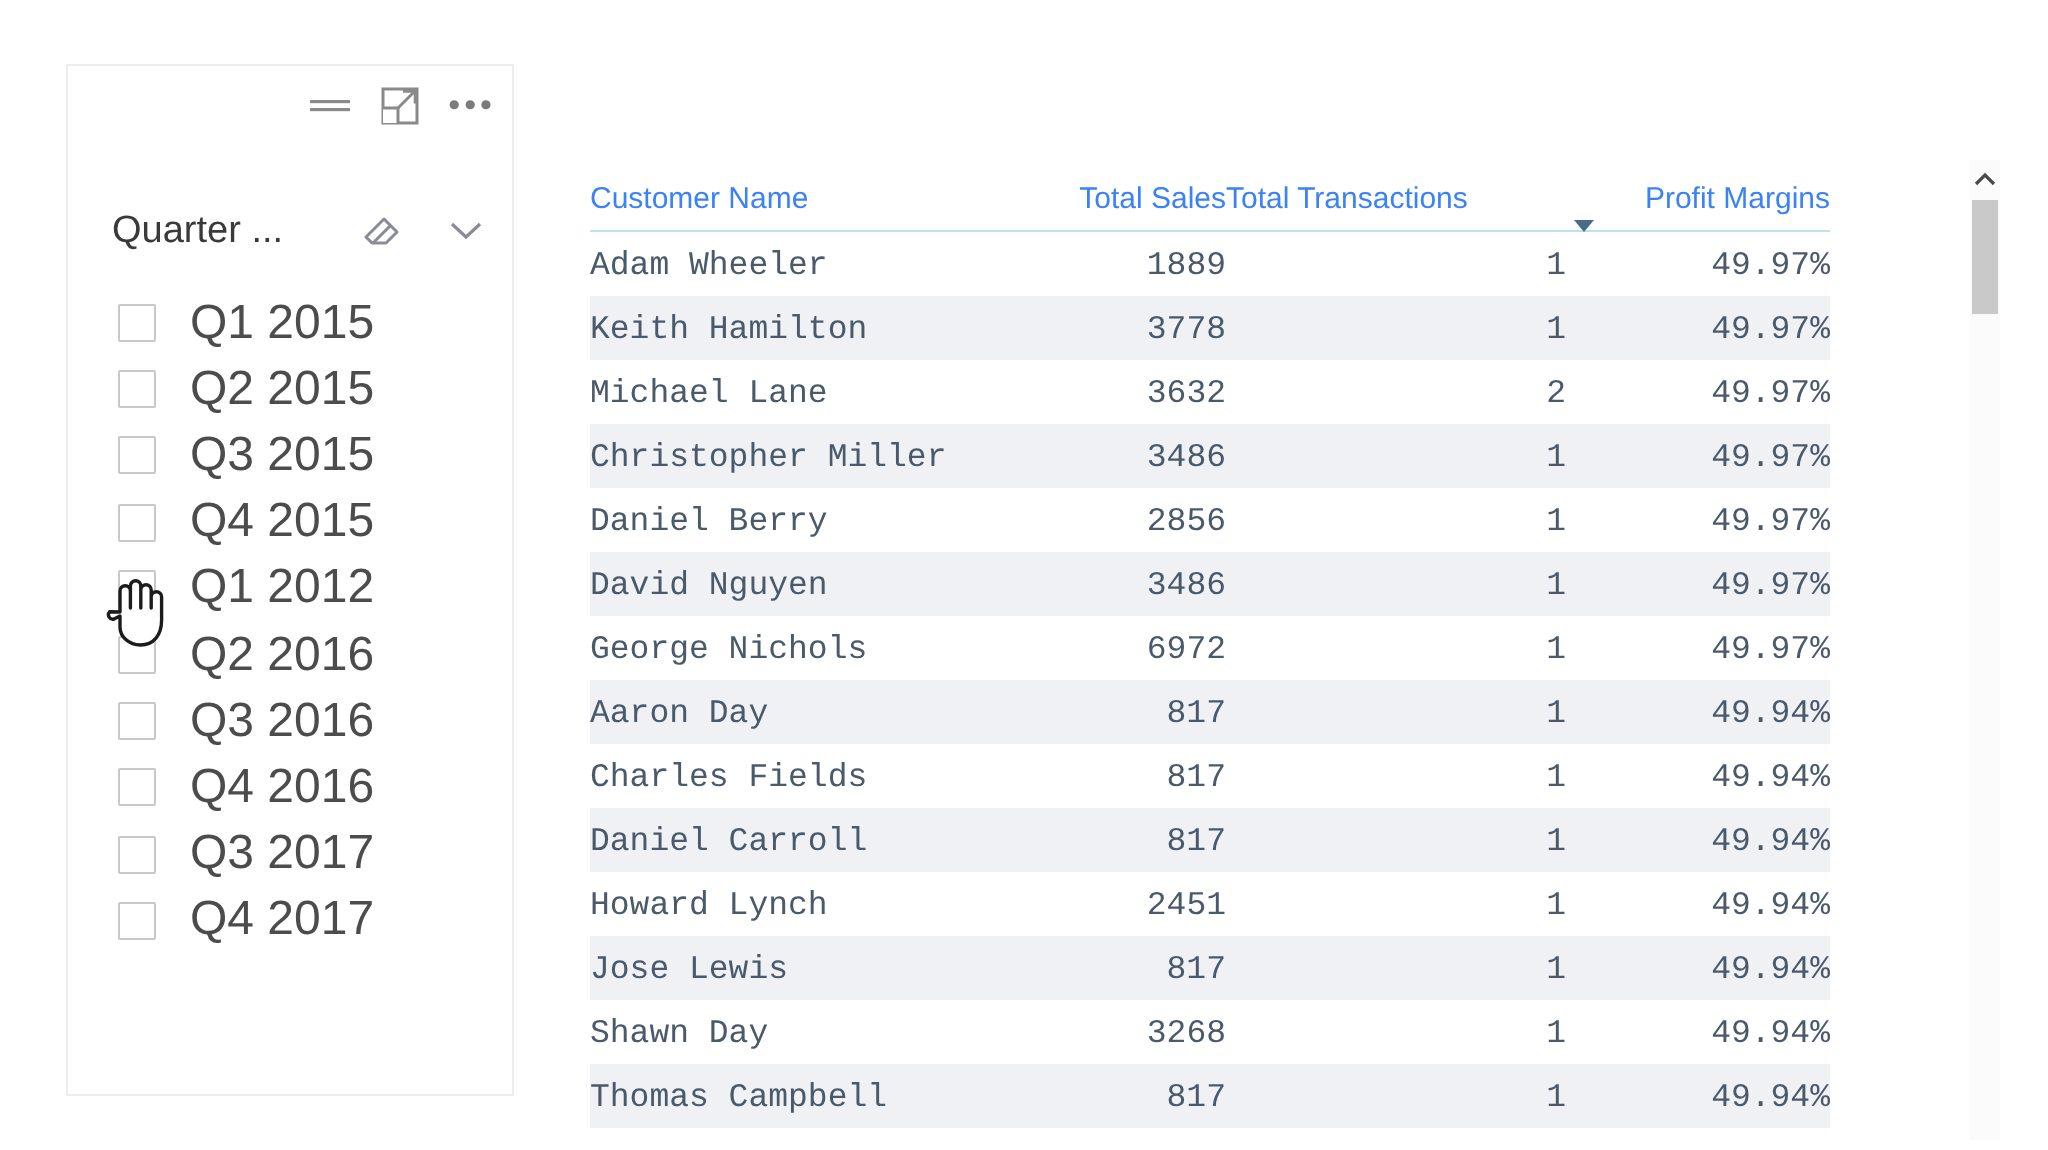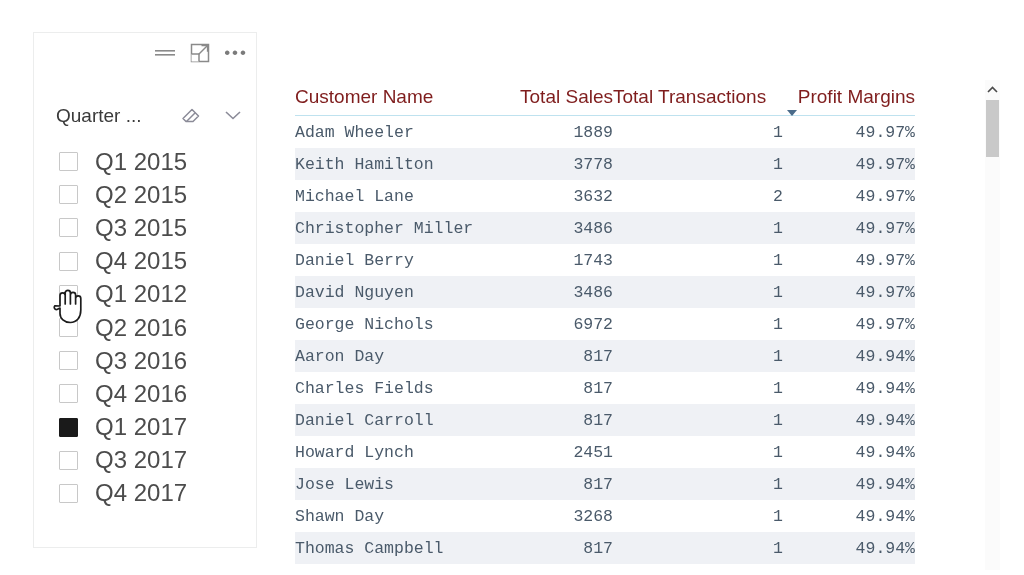--- a/index.html
+++ b/index.html
@@ -44,21 +44,21 @@
   .slicer-label{
     margin-left:17px;font-size:24px;color:#4c4c4c;white-space:nowrap;text-align:right;
   }
 
   
   .table-wrap{
     position:absolute;left:295px;top:62px;width:620px;height:513px;overflow:hidden;
   }
   table.pbi{border-collapse:collapse;width:620px;table-layout:fixed;}
   table.pbi th{
-    font-weight:normal;font-size:19px;color:#7f1d1d;
+    font-weight:normal;font-size:15px;color:#3b82f6;
     padding:0 0 7px 0;vertical-align:bottom;
     border-bottom:1.5px solid #bfe2ef;
     height:46px;
   }
   th.c-name{text-align:left;width:200px;padding-left:6px;}
   th.c-sales{text-align:right;width:118px;padding-right:6px;}
   th.c-trans{text-align:left;width:170px;padding-right:6px;}
   th.c-margin{text-align:right;width:132px;padding-right:8px;position:relative;}
   .sort-tri{
     position:absolute;left:4px;bottom:-1px;width:0;height:0;
@@ -166,24 +166,20 @@
       </div>
       <div class="slicer-item">
         <span class="cbx"></span>
         <span class="slicer-label">Q3 2016</span>
       </div>
       <div class="slicer-item">
         <span class="cbx"></span>
         <span class="slicer-label">Q4 2016</span>
       </div>
       <div class="slicer-item">
-        <span class="cbx checked"></span>
-        <span class="slicer-label">Q1 2017</span>
-      </div>
-      <div class="slicer-item">
         <span class="cbx"></span>
         <span class="slicer-label">Q3 2017</span>
       </div>
       <div class="slicer-item">
         <span class="cbx"></span>
         <span class="slicer-label">Q4 2017</span>
       </div>
     </div>
   </div>
 
@@ -220,21 +216,21 @@
           <td class="c-margin">49.97%</td>
         </tr>
         <tr>
           <td class="c-name">Christopher Miller</td>
           <td class="c-sales">3486</td>
           <td class="c-trans">1</td>
           <td class="c-margin">49.97%</td>
         </tr>
         <tr>
           <td class="c-name">Daniel Berry</td>
-          <td class="c-sales">1743</td>
+          <td class="c-sales">2856</td>
           <td class="c-trans">1</td>
           <td class="c-margin">49.97%</td>
         </tr>
         <tr>
           <td class="c-name">David Nguyen</td>
           <td class="c-sales">3486</td>
           <td class="c-trans">1</td>
           <td class="c-margin">49.97%</td>
         </tr>
         <tr>

